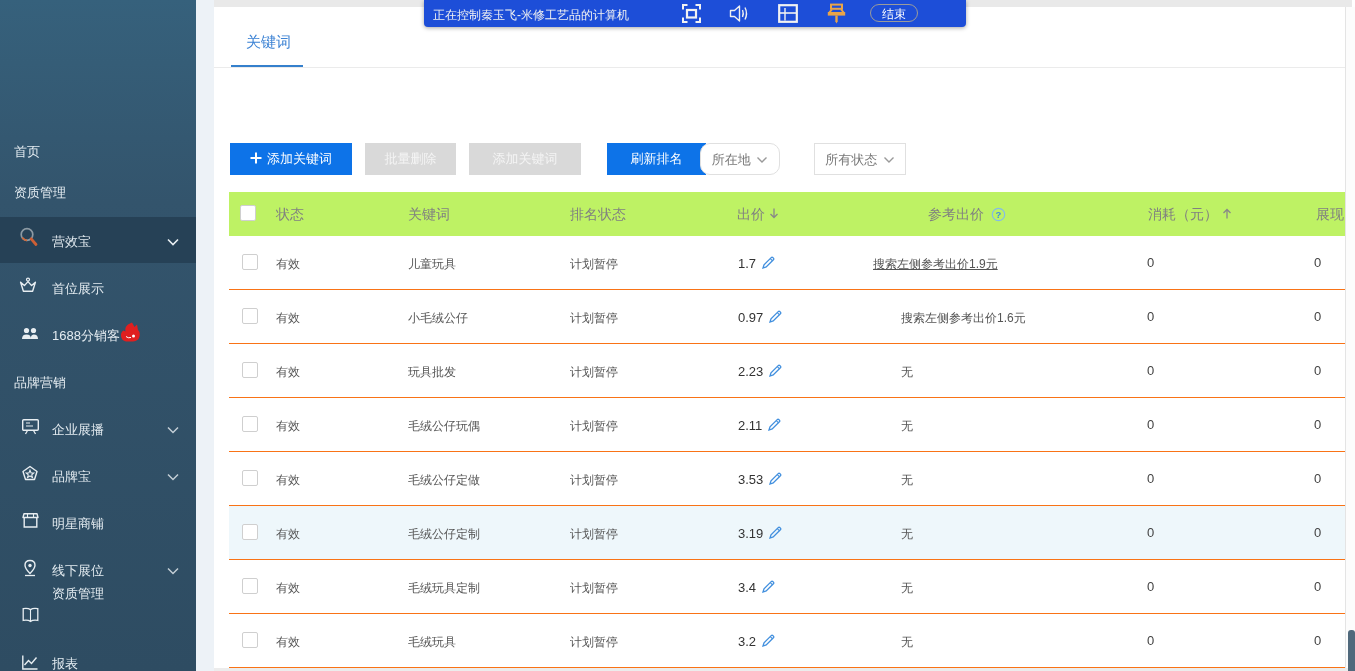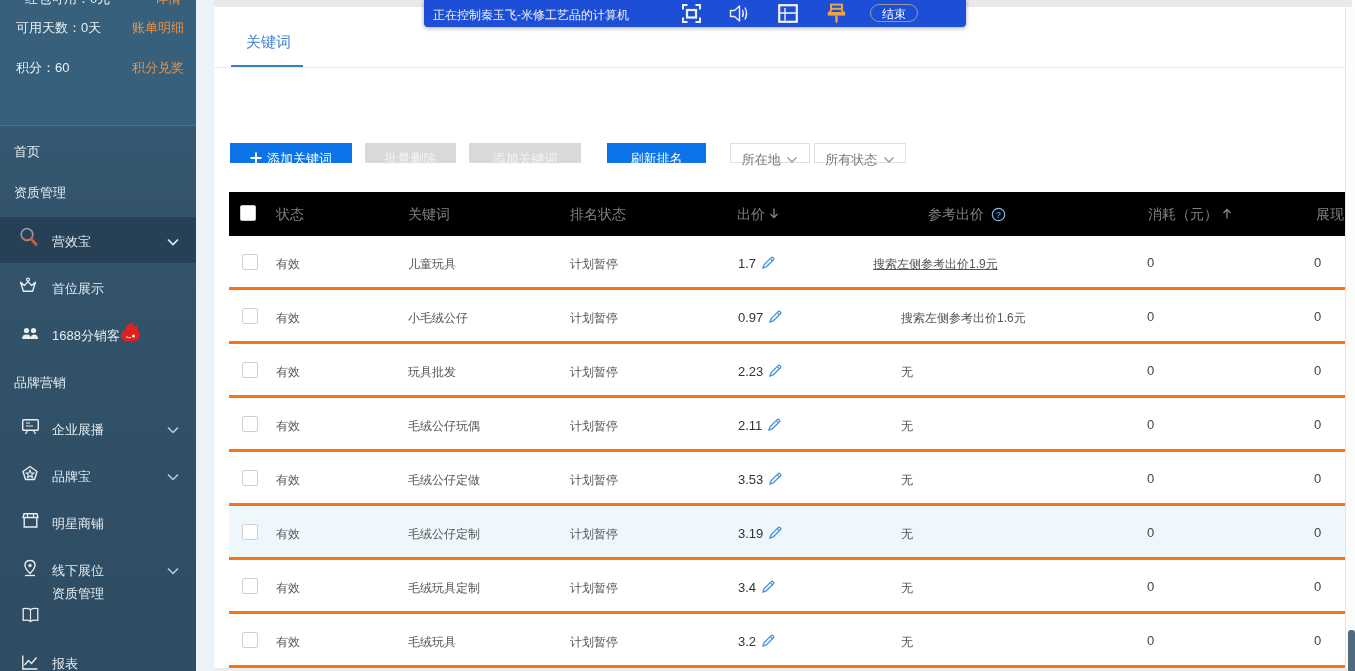--- a/index.html
+++ b/index.html
@@ -18,30 +18,30 @@
 .mtext { position:absolute; left:52px; color:#e4ecf1; font-size:13px; }
 .chev { position:absolute; left:166px; }
 #active { position:absolute; left:0; top:217px; width:196px; height:46px; background:#264156; }
 
 #gutter { position:absolute; left:196px; top:0; width:18px; height:671px; background:#edf2f7; }
 #topstrip { position:absolute; left:214px; top:0; width:1138px; height:7px; background:#e9e9e9; }
 #tabtxt { position:absolute; left:246px; top:33px; font-size:15px; color:#3b82d4; }
 #tabline { position:absolute; left:231px; top:65px; width:72px; height:2px; background:#3580cc; }
 #tabborder { position:absolute; left:214px; top:67px; width:1131px; height:1px; background:#ebebeb; }
 
-.btn { position:absolute; top:143px; height:20px; font-size:13px; text-align:center;
+.btn { position:absolute; top:143px; height:32px; font-size:13px; text-align:center;
   line-height:32px; }
 .btnblue { background:#0d73e8; color:#fff; }
 .btngray { background:#d9d9d9; color:#f4f4f4; }
 .btndrop { background:#fff; border:1px solid #e0e0e0; color:#777; }
 
-#thead { position:absolute; left:229px; top:192px; width:1119px; height:44px; background:#000000; }
+#thead { position:absolute; left:229px; top:192px; width:1119px; height:44px; background:#bef264; }
 .hcell { position:absolute; top:14px; font-size:14px; color:#808080; white-space:nowrap; }
 .row { position:absolute; left:229px; width:1119px; height:54px; background:#fff;
-  border-bottom:3px solid #f97316; }
+  border-bottom:1px solid #f97316; }
 .cell { position:absolute; font-size:12px; color:#555; top:20px; }
 .cbox { position:absolute; width:16px; height:16px; border:1px solid #cfcfcf;
   border-radius:2px; background:#fff; }
 .price { color:#333; font-size:13px; top:19px; }
 #botbar { position:absolute; left:214px; top:668px; width:1141px; height:3px; background:#ececec; }
 
 #sbar { position:absolute; left:1345px; top:7px; width:10px; height:664px;
   background:#fcfcfc; border-left:1px solid #e4e4e4; }
 #sthumb { position:absolute; left:1348px; top:630px; width:7px; height:41px;
   background:#50697c; border-radius:3px 3px 0 0; }
@@ -51,28 +51,20 @@
 #tbtext { position:absolute; left:9px; top:7px; font-size:12px; color:#f2f2f2; }
 .tbicon { position:absolute; top:4px; }
 #endpill { position:absolute; left:446px; top:4px; width:48px; height:18px;
   border:1px solid #9b9b9b; border-radius:9px; color:#fff; font-size:12px;
   text-align:center; line-height:18px; }
 </style>
 </head>
 <body>
 
 <div id="sidebar">
-  <div id="sbtop">
-    <div class="sbwhite abs" style="left:25px; top:-10px;">红包可用：0元</div>
-    <div class="sborange abs" style="left:155px; top:-10px;">详情</div>
-    <div class="sbwhite abs" style="left:16px; top:19px;">可用天数：0天</div>
-    <div class="sborange abs" style="left:132px; top:19px;">账单明细</div>
-    <div class="sbwhite abs" style="left:16px; top:59px;">积分：60</div>
-    <div class="sborange abs" style="left:132px; top:59px;">积分兑奖</div>
-  </div>
   <div class="mlabel" style="top:143px;">首页</div>
   <div class="mlabel" style="top:184px;">资质管理</div>
   <div id="active"></div>
   <div class="micon" style="left:19px; top:227px;"><svg width="19" height="22" viewBox="0 0 19 22" fill="none">
         <circle cx="8" cy="7.5" r="5.8" stroke="#8d9aa4" stroke-width="1.7"></circle>
         <path d="M3.2 10.5 A5.8 5.8 0 0 0 8 13.3" stroke="#cd6a3c" stroke-width="1.7"></path>
         <path d="M12.2 11.8 L17 17.5" stroke="#cd5f35" stroke-width="2.8" stroke-linecap="round"></path>
       </svg></div>
   <div class="mtext" style="top:233px;">营效宝</div>
   <div class="chev" style="top:234px;"><svg width="14" height="12" viewBox="0 0 14 12" fill="none">
@@ -154,21 +146,21 @@
 <div id="tabtxt">关键词</div>
 <div id="tabline"></div>
 <div id="tabborder"></div>
 
 <div class="btn btnblue" style="left:230px; width:122px;"><svg width="12" height="12" viewBox="0 0 12 12" style="vertical-align:-1px; margin-right:5px;">
       <path d="M6 0.5 V11.5 M0.5 6 H11.5" stroke="#fff" stroke-width="2"></path>
     </svg>添加关键词</div>
 <div class="btn btngray" style="left:365px; width:91px;">批量删除</div>
 <div class="btn btngray" style="left:469px; width:112px;">添加关键词</div>
 <div class="btn btnblue" style="left:607px; width:99px;">刷新排名</div>
-<div class="btn btndrop" style="left:730px; width:80px;">所在地 <svg width="12" height="8" viewBox="0 0 12 8" style="margin-left:2px;" fill="none">
+<div class="btn btndrop" style="left:700px; width:80px;border-radius:10px;">所在地 <svg width="12" height="8" viewBox="0 0 12 8" style="margin-left:2px;" fill="none">
       <path d="M1.5 1.5 L6 6 L10.5 1.5" stroke="#999" stroke-width="1.4"></path>
     </svg></div>
 <div class="btn btndrop" style="left:814px; width:92px;">所有状态 <svg width="12" height="8" viewBox="0 0 12 8" style="margin-left:2px;" fill="none">
       <path d="M1.5 1.5 L6 6 L10.5 1.5" stroke="#999" stroke-width="1.4"></path>
     </svg></div>
 
 <div id="thead">
   <div class="cbox" style="left:11px; top:13px;"></div>
   <div class="hcell" style="left:47px;">状态</div>
   <div class="hcell" style="left:179px;">关键词</div>

